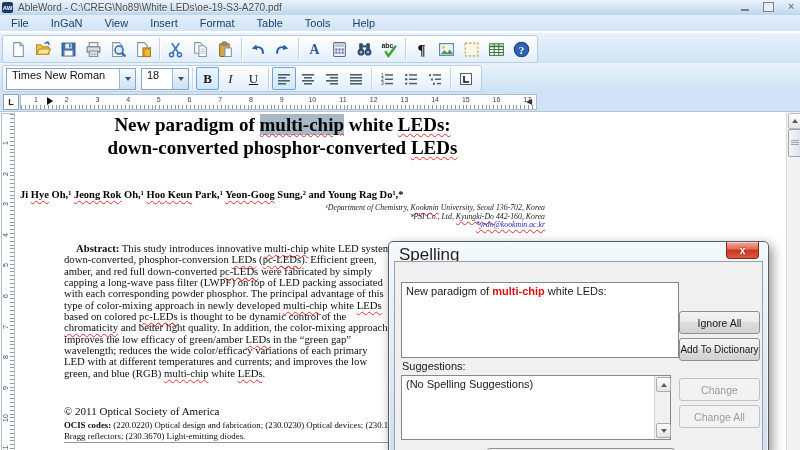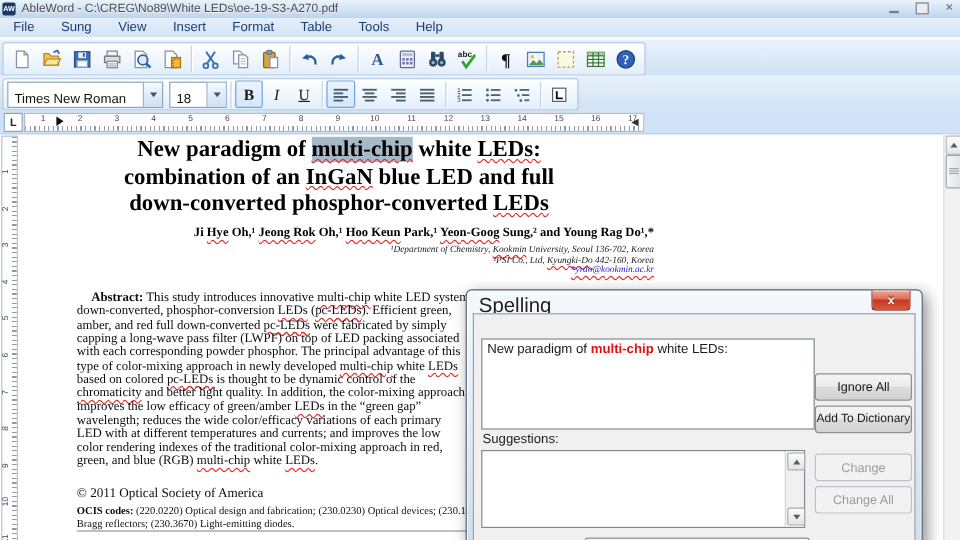--- a/index.html
+++ b/index.html
@@ -24,21 +24,21 @@
 
   
   .toolbar{position:absolute;left:0;width:800px;height:30px;background:linear-gradient(#e9f2fb,#cfe2f5);}
   .tb1{top:33px;}
   .tb2{top:63px;height:29px;}
   .band{position:absolute;top:2px;left:2px;display:flex;align-items:center;
     border:1px solid #b9cfe6;border-radius:3px;padding:1px 3px;
     background:linear-gradient(#ffffff,#e2eefb);box-shadow:0 1px 1px rgba(120,150,190,.25);}
   .ic{width:25px;height:24px;display:flex;align-items:center;justify-content:center;border-radius:2px;}
   .sep{width:1px;height:22px;background:#c2d4e8;margin:0 3px;box-shadow:1px 0 0 #fff;}
-  .combo{height:20px;background:#fff;border:1px solid #89a6c6;display:flex;align-items:flex-end;font-size:11px;color:#111;}
+  .combo{height:20px;background:#fff;border:1px solid #89a6c6;display:flex;align-items:flex-start;font-size:11px;color:#111;}
   .combo .val{padding:0 5px;flex:1;white-space:nowrap;overflow:hidden;}
   .combo .arrow{width:15px;height:100%;border-left:1px solid #9fb6d2;
     background:linear-gradient(#f4f9fe,#cde0f3);display:flex;align-items:center;justify-content:center;}
   .tri-down{width:0;height:0;border-left:3.5px solid transparent;border-right:3.5px solid transparent;border-top:4px solid #3a5576;}
   .fmt-btn{width:21px;height:21px;display:flex;align-items:center;justify-content:center;
     font-family:"Liberation Serif",serif;font-size:13px;color:#1a1a1a;border:1px solid transparent;border-radius:2px;}
   .fmt-btn.active{border:1px solid #6ea1e0;background:linear-gradient(#eaf4fd,#d3e7fa);}
   .icon-btn-sm{width:22px;height:21px;display:flex;align-items:center;justify-content:center;border:1px solid transparent;border-radius:2px;}
   .icon-btn-sm.active{border:1px solid #6ea1e0;background:linear-gradient(#eaf4fd,#d3e7fa);}
 
@@ -57,21 +57,21 @@
   .rmargin-mark{position:absolute;left:505px;top:2px;font-size:8px;color:#333;line-height:10px;}
 
   
   .doc-area{position:absolute;left:0;top:111px;width:800px;height:339px;background:#fff;border-top:1px solid #b8c6d4;}
   .v-ruler{position:absolute;left:1px;top:1px;width:12px;height:338px;background:#fdfdfd;border:1px solid #b6c2ce;
     background-image:repeating-linear-gradient(180deg,#8d9aa8 0 1px,transparent 1px 3.84px);
     background-size:4px 100%;background-position:100% 0;background-repeat:no-repeat;}
   .vnum{position:absolute;left:0px;width:10px;height:10px;font-size:7px;color:#445;transform:rotate(-90deg);text-align:center;}
   .doc-title{position:absolute;left:30px;top:2px;width:505px;text-align:center;
     font-family:"Liberation Serif",serif;font-weight:bold;font-size:19px;line-height:22.5px;color:#000;}
-  .doc-authors{position:absolute;left:20px;top:77px;width:525px;text-align:right;
+  .doc-authors{position:absolute;left:20px;top:77px;width:525px;text-align:left;
     font-family:"Liberation Serif",serif;font-weight:bold;font-size:10.5px;color:#000;}
   .doc-affils{position:absolute;left:20px;top:92px;width:525px;text-align:right;
     font-family:"Liberation Serif",serif;font-style:italic;font-size:7.8px;line-height:8.6px;color:#222;}
   .email{color:#2424cc;text-decoration:underline;font-style:italic;}
   .abstract{position:absolute;left:64px;top:131px;width:480px;
     font-family:"Liberation Serif",serif;font-size:10.7px;line-height:11.35px;color:#0d0d0d;white-space:nowrap;}
   .abstract div:first-child{padding-left:12px;}
   .copyright{position:absolute;left:64px;top:293px;font-family:"Liberation Serif",serif;font-size:11px;color:#0d0d0d;}
   .ocis{position:absolute;left:64px;top:308px;width:720px;
     font-family:"Liberation Serif",serif;font-size:8.8px;line-height:10.5px;color:#0d0d0d;white-space:nowrap;}
@@ -134,21 +134,21 @@
     <div class="titlebar-text">AbleWord - C:\CREG\No89\White LEDs\oe-19-S3-A270.pdf</div>
     <div class="win-controls">
       <div class="wc-min"></div>
       <div class="wc-max"></div>
       <div class="wc-close">×</div>
     </div>
   </div>
 
   <div class="menubar">
     <span class="menu-item">File</span>
-    <span class="menu-item">Sung</span>
+    <span class="menu-item">InGaN</span>
     <span class="menu-item">View</span>
     <span class="menu-item">Insert</span>
     <span class="menu-item">Format</span>
     <span class="menu-item">Table</span>
     <span class="menu-item">Tools</span>
     <span class="menu-item">Help</span>
   </div>
 
   <div class="toolbar tb1">
     <div class="band">
@@ -451,21 +451,20 @@
           <span class="vnum" style="top: 207.6px;">7</span>
           <span class="vnum" style="top: 238.2px;">8</span>
           <span class="vnum" style="top: 268.8px;">9</span>
           <span class="vnum" style="top: 299.4px;">10</span>
           <span class="vnum" style="top: 330px;">11</span>
         </div>
     </div>
 
     <div class="doc-title">
       <div><span>New paradigm of </span><span class="c-hl c-wavy">multi-chip</span><span> white </span><span class="c-wavy">LEDs:</span></div>
-      <div><span>combination of an </span><span class="c-wavy">InGaN</span><span> blue LED and full</span></div>
       <div><span>down-converted phosphor-converted </span><span class="c-wavy">LEDs</span></div>
     </div>
 
     <div class="doc-authors"><span>Ji </span><span class="c-wavy">Hye</span><span> Oh,¹ </span><span class="c-wavy">Jeong Rok</span><span> Oh,¹ </span><span class="c-wavy">Hoo Keun</span><span> Park,¹ </span><span class="c-wavy">Yeon-Goog</span><span> Sung,² and Young Rag Do¹,*</span></div>
 
     <div class="doc-affils">
       <div>¹Department of Chemistry, <span class="c-wavy">Kookmin</span> University, Seoul 136-702, Korea</div>
       <div>²PSI Co., Ltd, <span class="c-wavy">Kyungki-Do</span> 442-160, Korea</div>
       <div class="email c-wavy">*yrdo@kookmin.ac.kr</div>
     </div>
@@ -475,21 +474,20 @@
         <div>down-converted, phosphor-conversion <span class="c-wavy">LEDs</span> (<span class="c-wavy">pc-<span class="c-wavy">LEDs</span></span>). Efficient green,</div>
         <div>amber, and red full down-converted <span class="c-wavy">pc-<span class="c-wavy">LEDs</span></span> were fabricated by simply</div>
         <div>capping a long-wave pass filter (LWPF) on top of LED packing associated</div>
         <div>with each corresponding powder phosphor. The principal advantage of this</div>
         <div>type of color-mixing approach in newly developed <span class="c-wavy">multi-chip</span> white <span class="c-wavy">LEDs</span></div>
         <div>based on colored <span class="c-wavy">pc-<span class="c-wavy">LEDs</span></span> is thought to be dynamic control of the</div>
         <div><span class="c-wavy">chromaticity</span> and better light quality. In addition, the color-mixing approach</div>
         <div>improves the low efficacy of green/amber <span class="c-wavy">LEDs</span> in the “green gap”</div>
         <div>wavelength; reduces the wide color/efficacy variations of each primary</div>
         <div>LED with at different temperatures and currents; and improves the low</div>
-        <div>color rendering indexes of the traditional color-mixing approach in red,</div>
         <div>green, and blue (RGB) <span class="c-wavy">multi-chip</span> white <span class="c-wavy">LEDs</span>.</div>
       </div>
 
     <div class="copyright">© 2011 Optical Society of America</div>
 
     <div class="ocis">
         <div><span class="c-bold">OCIS codes:</span> (220.0220) Optical design and fabrication; (230.0230) Optical devices; (230.1480)</div>
         <div>Bragg reflectors; (230.3670) Light-emitting diodes.</div>
       </div>
 
@@ -508,20 +506,21 @@
   <div class="dialog">
     <div class="dlg-title">Spelling</div>
     <div class="dlg-close">x</div>
     <div class="dlg-body">
       <div class="dlg-label" style="left:7px;top:5px;margin-top:42px;">Not in Dictionaries:</div>
       <div class="dlg-textbox"><span>New paradigm of </span><span class="c-red">multi-chip</span><span> white LEDs:</span></div>
       <div class="win-btn" style="top:49px;">Ignore All</div>
       <div class="win-btn" style="top:76px;font-size:10px;">Add To Dictionary</div>
       <div class="dlg-label" style="left:7px;top:98px;">Suggestions:</div>
       <div class="dlg-listbox">
+        <span class="lb-text">(No Spelling Suggestions)</span>
         <div class="lb-scroll">
           <div class="lb-btn lb-up">
               <span class="lb-tri-up"></span>
             </div>
           <div class="lb-btn lb-down">
               <span class="lb-tri-down"></span>
             </div>
         </div>
       </div>
       <div class="win-btn disabled" style="top:116px;">Change</div>

